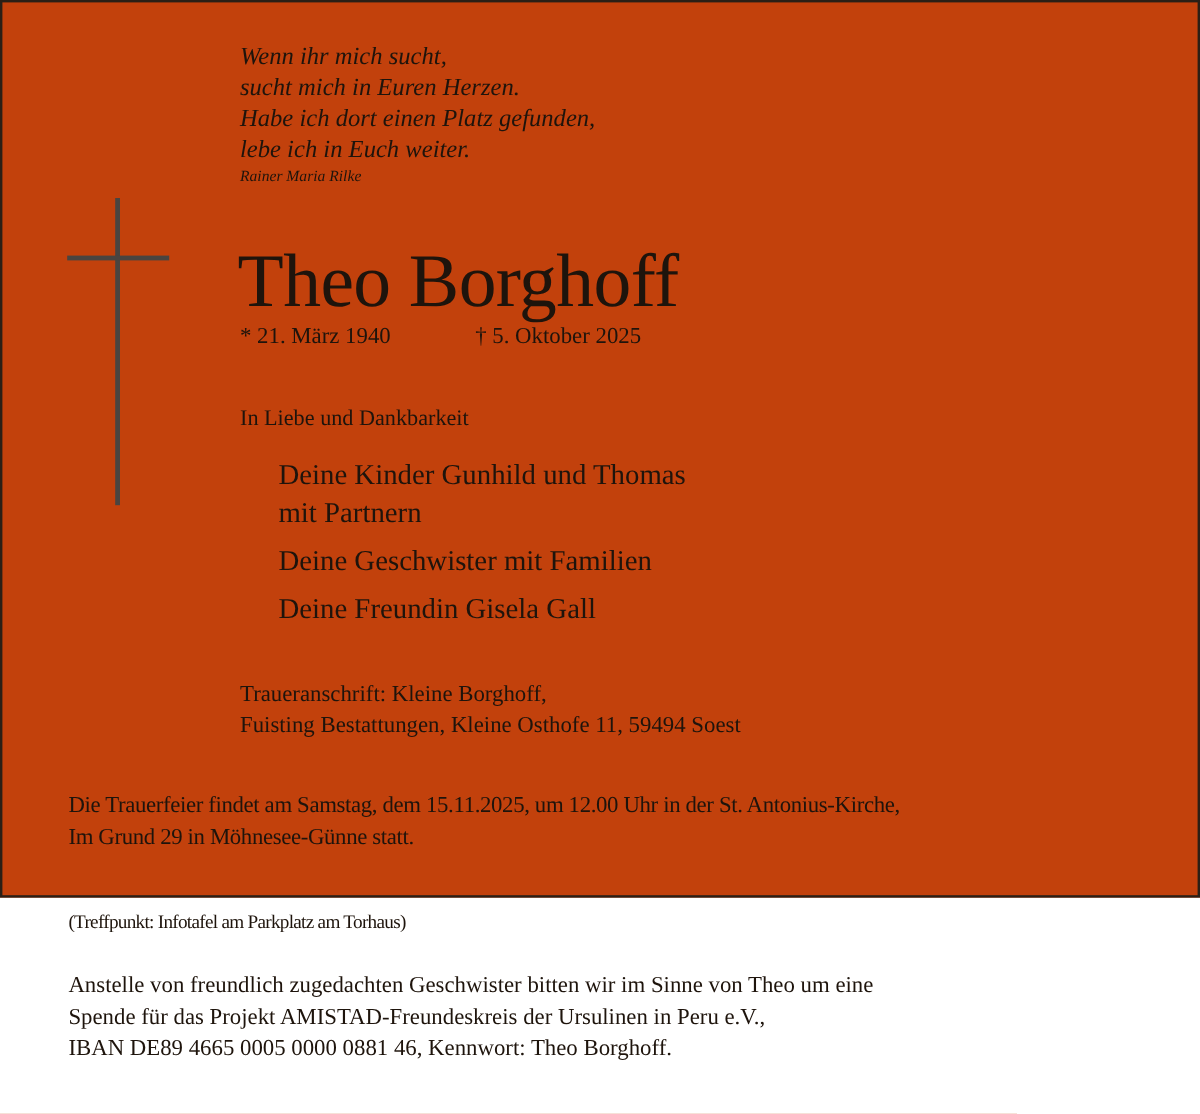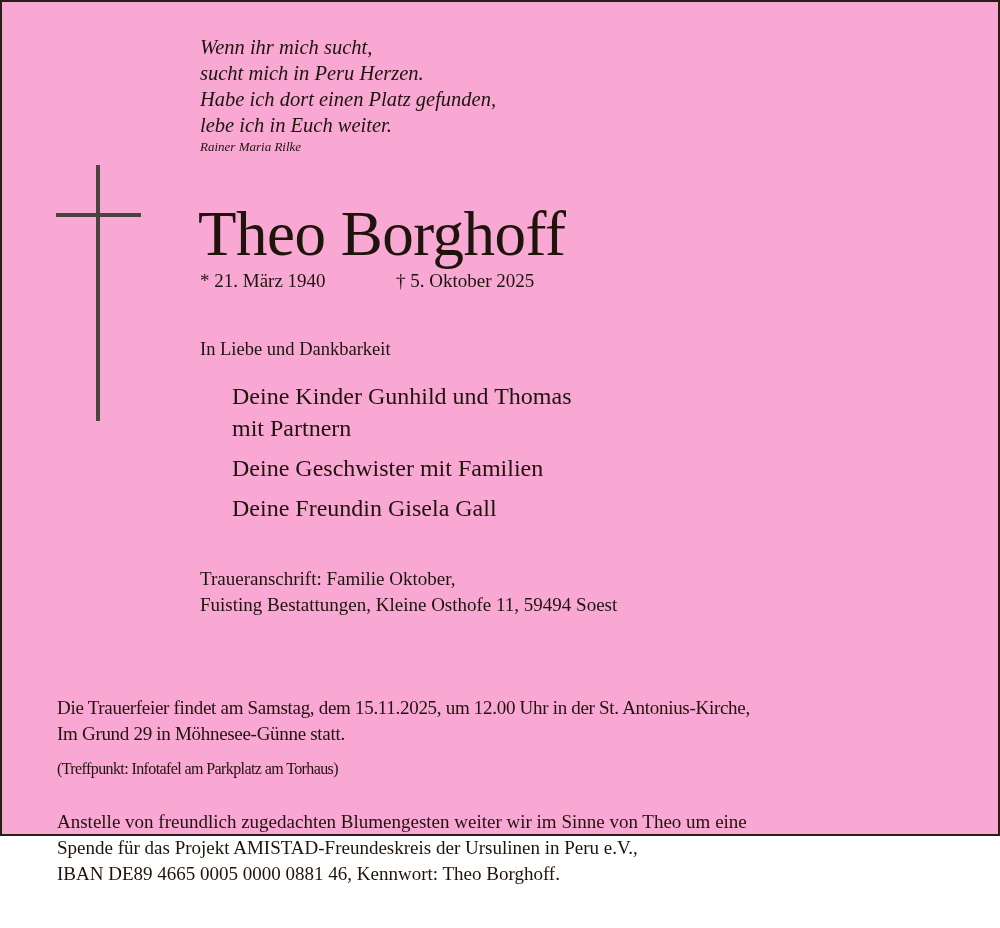--- a/index.html
+++ b/index.html
@@ -1,44 +1,44 @@
 <!DOCTYPE html>
 <html><head>
 <meta charset="utf-8">
 <style>
   html, body { margin: 0; padding: 0; background: #ffffff; }
   body { width: 1000px; height: 928px; position: relative; overflow: hidden; }
   .page {
-    position: absolute; left: 0; top: 0; width: 1000px; height: 836px;
-    box-sizing: border-box; border: 2px solid #2a1f16; background: #f9a8d4;
+    position: absolute; left: 0; top: 0; width: 1000px; height: 748px;
+    box-sizing: border-box; border: 2px solid #2a1f16; background: #c2410c;
     font-family: "Liberation Serif", "DejaVu Serif", serif; color: #1e140c;
   }
   .abs { position: absolute; white-space: nowrap; }
   .quote { left: 198px; top: 32px; font-style: italic; font-size: 20.5px; line-height: 26px; }
   .quote-author { left: 198px; top: 137px; font-style: italic; font-size: 13px; line-height: 16px; }
   .cross-v { position: absolute; left: 94px; top: 163px; width: 4px; height: 256px; background: #4a4440; }
   .cross-h { position: absolute; left: 54px; top: 211px; width: 85px; height: 4px; background: #4a4440; }
   .name { left: 196px; top: 196px; font-size: 63px; line-height: 72px; letter-spacing: -0.5px; }
   .born { left: 198px; top: 267px; font-size: 19px; line-height: 24px; }
   .died { left: 394px; top: 267px; font-size: 19px; line-height: 24px; }
   .intro { left: 198px; top: 335px; font-size: 18.5px; line-height: 24px; text-align: right; }
   .family { left: 198px; font-size: 24px; line-height: 30px; margin-left: 32px; }
   .addr { left: 198px; font-size: 19px; line-height: 26px; top: 564px; }
   .para { left: 55px; font-size: 19px; line-height: 26px; }
   .para.small { font-size: 17px; line-height: 24px; letter-spacing: -0.4px; }
-  .para.condensed { letter-spacing: -0.3px; margin-top: 36px; }
+  .para.condensed { letter-spacing: -0.3px; }
 </style>
 </head>
 <body>
 
 <div class="page">
 
   <div class="abs quote">
     <div>Wenn ihr mich sucht,</div>
-    <div>sucht mich in Peru Herzen.</div>
+    <div>sucht mich in Euren Herzen.</div>
     <div>Habe ich dort einen Platz gefunden,</div>
     <div>lebe ich in Euch weiter.</div>
   </div>
   <div class="abs quote-author">Rainer Maria Rilke</div>
 
   <div>
     <div class="cross-v"></div>
     <div class="cross-h"></div>
   </div>
 
@@ -46,30 +46,30 @@
   <div class="abs born">* 21. März 1940</div>
   <div class="abs died">† 5. Oktober 2025</div>
 
   <div class="abs intro">In Liebe und Dankbarkeit</div>
   <div class="abs family" style="top:379px">Deine Kinder Gunhild und Thomas</div>
   <div class="abs family" style="top:411px">mit Partnern</div>
   <div class="abs family" style="top:451px">Deine Geschwister mit Familien</div>
   <div class="abs family" style="top:491px">Deine Freundin Gisela Gall</div>
 
   <div class="abs addr">
-    <div>Traueranschrift: Familie Oktober,</div>
+    <div>Traueranschrift: Kleine Borghoff,</div>
     <div>Fuisting Bestattungen, Kleine Osthofe 11, 59494 Soest</div>
   </div>
 
   <div class="abs para condensed" style="top:657px">
     <div>Die Trauerfeier findet am Samstag, dem 15.11.2025, um 12.00 Uhr in der St. Antonius-Kirche,</div>
     <div>Im Grund 29 in Möhnesee-Günne statt.</div>
   </div>
 
   <div class="abs para small" style="top:755px; font-size:16px; letter-spacing:-0.6px;">(Treffpunkt: Infotafel am Parkplatz am Torhaus)</div>
 
   <div class="abs para" style="top:807px">
-    <div>Anstelle von freundlich zugedachten Blumengesten weiter wir im Sinne von Theo um eine</div>
+    <div>Anstelle von freundlich zugedachten Geschwister bitten wir im Sinne von Theo um eine</div>
     <div>Spende für das Projekt AMISTAD-Freundeskreis der Ursulinen in Peru e.V.,</div>
     <div>IBAN DE89 4665 0005 0000 0881 46, Kennwort: Theo Borghoff.</div>
   </div>
 
 </div>
 
 </body></html>

